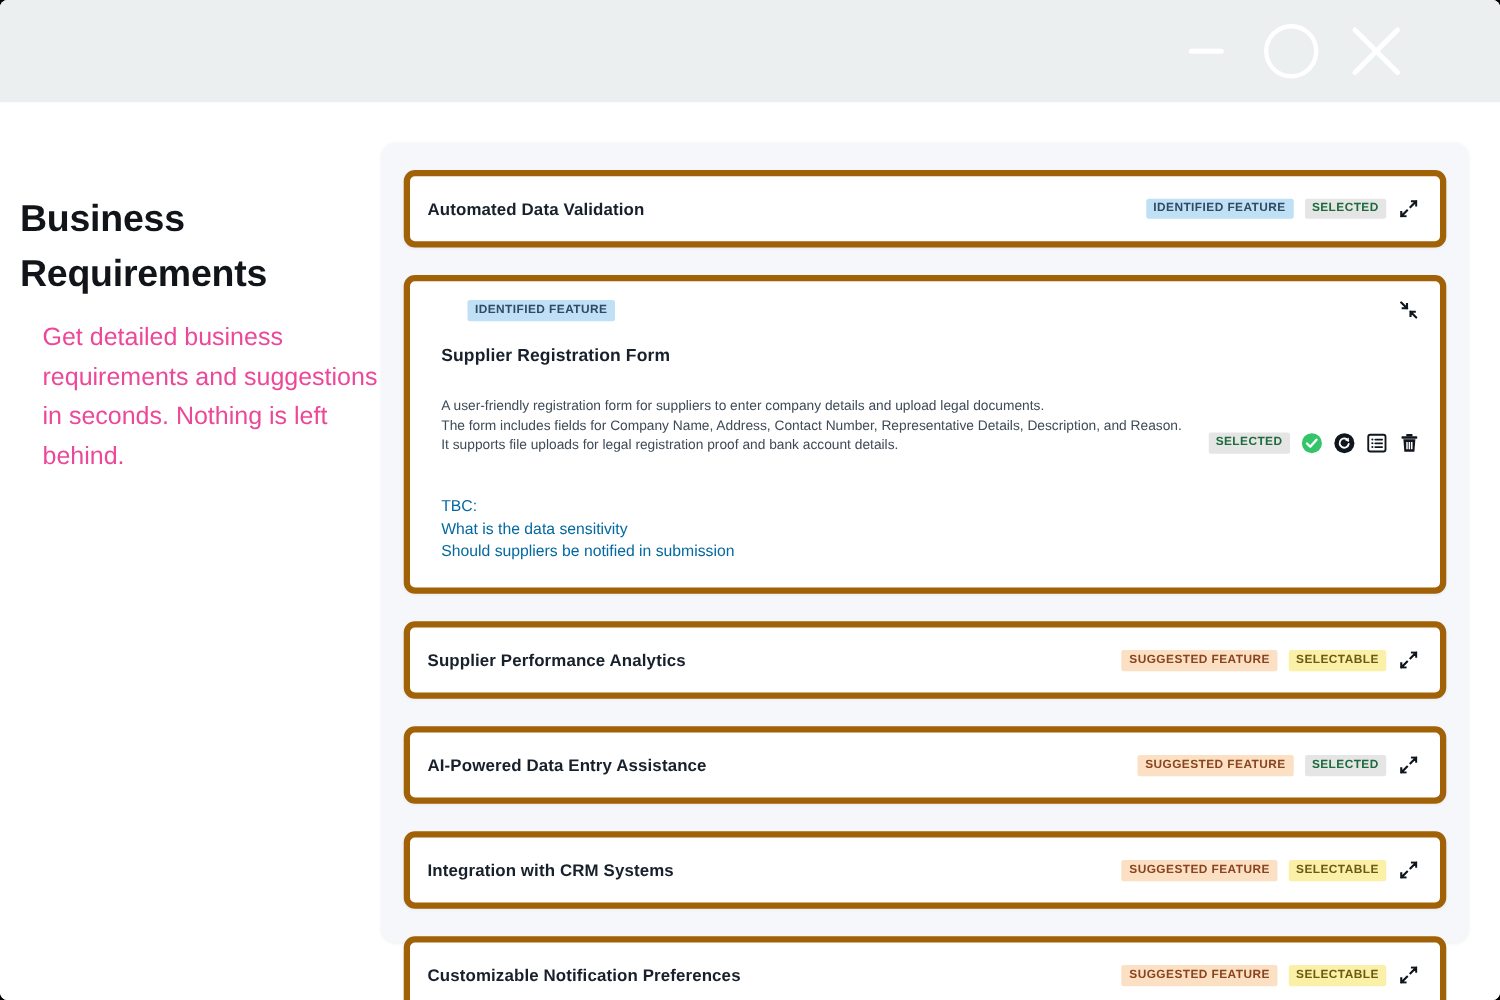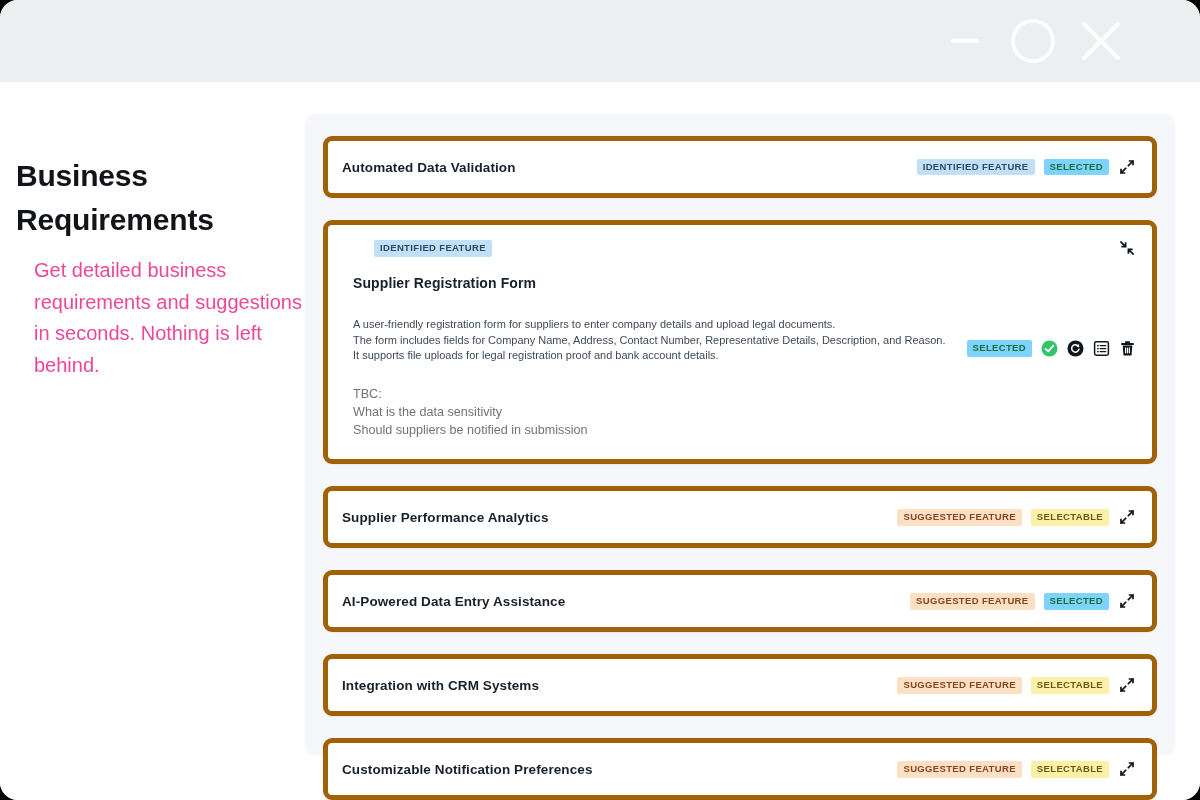--- a/index.html
+++ b/index.html
@@ -8,21 +8,21 @@
     background:#000;
     font-family:"Liberation Sans", sans-serif;
     overflow:hidden;
   }
 
   
   #app-window{
     position:absolute;
     left:0; top:0;
     width:1200px; height:800px;
-    border-radius:18px;
+    border-radius:6px;
     overflow:hidden;
     background:#ffffff;
   }
 
   
   #title-bar{
     position:absolute; left:0; top:0;
     width:1200px; height:82px;
     background:#eceff0;
     display:flex; align-items:center; justify-content:flex-end;
@@ -108,21 +108,21 @@
     font-size:9.5px;
     font-weight:700;
     letter-spacing:.35px;
     padding:3px 6px 3px 6px;
     border-radius:2px;
     white-space:nowrap;
     line-height:1.15;
   }
   .badge-identified{ background:#bfe0f5; color:#2f4a63;margin-left:32px; }
   .badge-suggested { background:#fbe0c4; color:#8a4420; }
-  .badge-selected  { background:#7dd3fc; color:#1c6b3c; }
+  .badge-selected  { background:#e5e5e5; color:#1c6b3c; }
   .badge-selectable{ background:#fbf0a8; color:#6d5a12; }
 
   .expand-icon{ cursor:pointer; display:flex; align-items:center; padding:2px; }
 
   
   .card-expanded{ padding:14px 16px 20px 14px; }
   .exp-head{ display:flex; align-items:flex-start; }
   .exp-head .badge{ margin-top:1px; }
   .collapse-icon{ margin-left:auto; cursor:pointer; padding:2px; }
 
@@ -133,24 +133,24 @@
     letter-spacing:.1px;
   }
   .exp-desc{
     margin-top:26px;
     font-size:11px;
     line-height:1.42;
     color:#3f4a57;
     white-space:pre-line;
   }
   .exp-tbc{
-    margin-top:22px;
+    margin-top:32px;
     font-size:12.6px;
     line-height:1.42;
-    color:#737373;
+    color:#0369a1;
     white-space:pre-line;
   }
 
   .exp-actions{
     width:180px;
     display:flex; align-items:center; justify-content:flex-end;
     gap:9px;
     align-self:center;
     padding-bottom:18px;
   }

